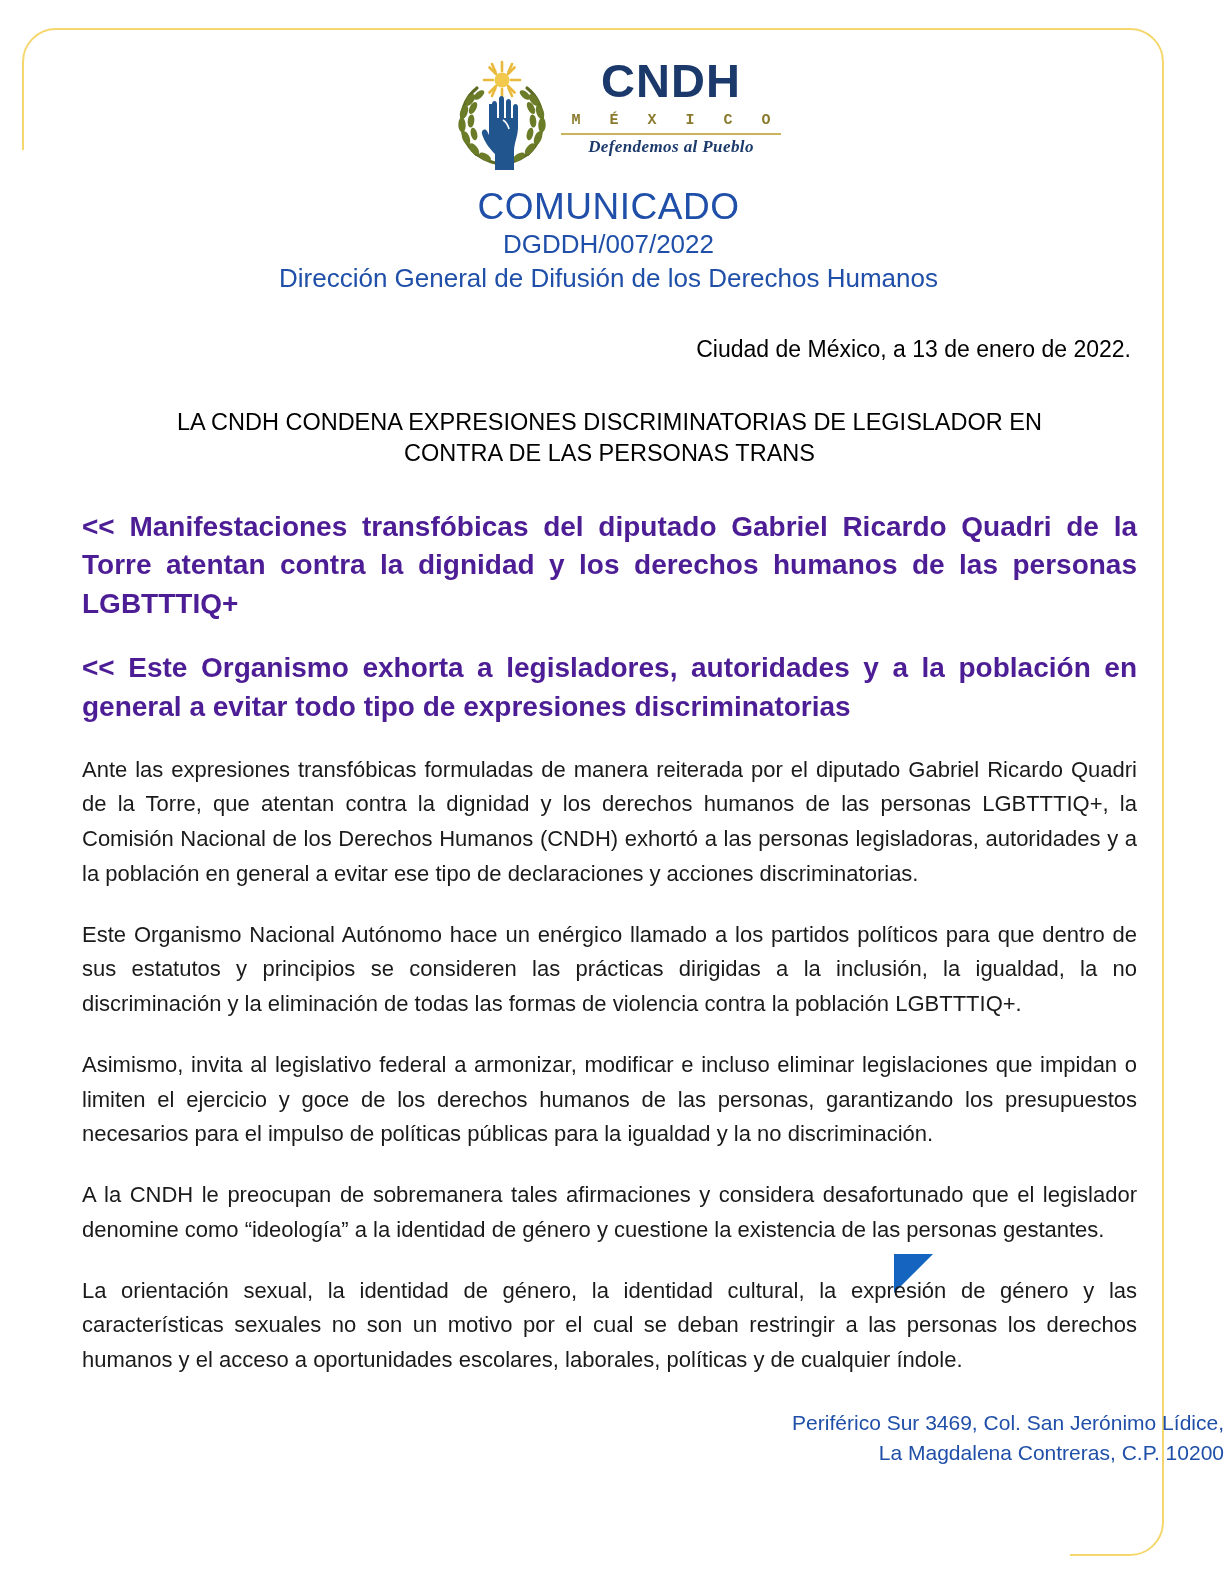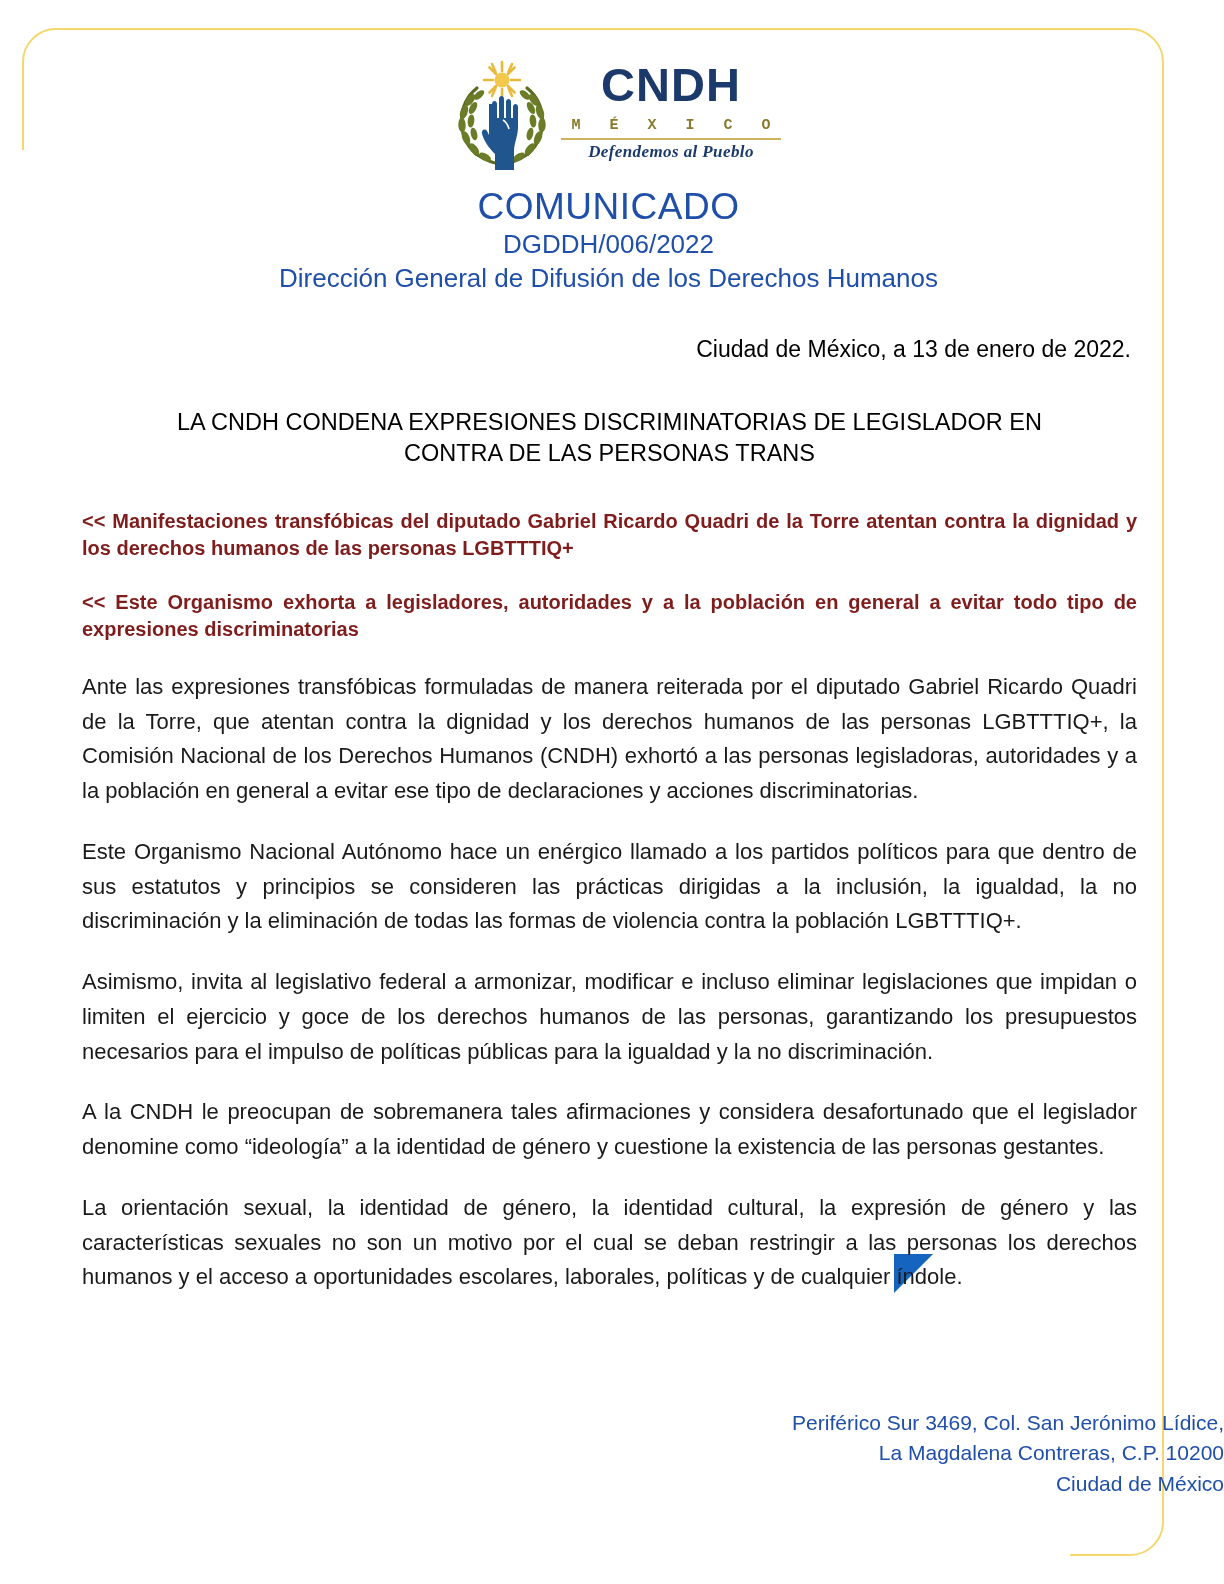--- a/index.html
+++ b/index.html
@@ -76,21 +76,20 @@
   }
 
   
   .logo-block {
     position: absolute;
     left: 0;
     right: 0;
     top: 58px;
     display: flex;
     justify-content: center;
-    align-items: center;
     gap: 4px;
   }
   .emblem { width: 118px; height: 112px; display: block; }
   .wordmark {
     display: flex;
     flex-direction: column;
     align-items: center;
     margin-left: -4px;
     padding-bottom: 4px;
   }
@@ -166,26 +165,26 @@
   }
   .doc-title {
     text-align: center;
     font-size: 23.5px;
     line-height: 1.33;
     color: #000000;
     margin: 0 auto 38px auto;
     width: 930px;
   }
   .lede {
-    font-size: 20px;
+    font-size: 28px;
     font-weight: bold;
     line-height: 1.38;
     text-align: justify;
     margin-bottom: 26px;
-    color: #7f1d1d;
+    color: #4c1d95;
   }
   .para {
     font-size: 22px;
     line-height: 1.58;
     text-align: justify;
     margin-bottom: 26px;
     color: #1a1a1a;
   }
 
   
@@ -283,21 +282,21 @@
     <div class="wordmark">
       <div class="wm-cndh">CNDH</div>
       <div class="wm-mexico">M É X I C O</div>
       <div class="wm-rule"></div>
       <div class="wm-tag">Defendemos al Pueblo</div>
     </div>
   </div>
 
   <div class="headings">
     <div class="h-comunicado">COMUNICADO</div>
-    <div class="h-folio">DGDDH/006/2022</div>
+    <div class="h-folio">DGDDH/007/2022</div>
     <div class="h-direccion">Dirección General de Difusión de los Derechos Humanos</div>
   </div>
 
   <div class="content">
     <div class="dateline">Ciudad de México, a 13 de enero de 2022.</div>
 
     <div class="doc-title">LA CNDH CONDENA EXPRESIONES DISCRIMINATORIAS DE LEGISLADOR EN CONTRA DE LAS PERSONAS TRANS</div>
 
     <div class="lede">&lt;&lt; Manifestaciones transfóbicas del diputado Gabriel Ricardo Quadri de la Torre atentan contra la dignidad y los derechos humanos de las personas LGBTTTIQ+</div>
     <div class="lede">&lt;&lt; Este Organismo exhorta a legisladores, autoridades y a la población en general a evitar todo tipo de expresiones discriminatorias</div>
@@ -305,16 +304,15 @@
     <div class="para">Ante las expresiones transfóbicas formuladas de manera reiterada por el diputado Gabriel Ricardo Quadri de la Torre, que atentan contra la dignidad y los derechos humanos de las personas LGBTTTIQ+, la Comisión Nacional de los Derechos Humanos (CNDH) exhortó a las personas legisladoras, autoridades y a la población en general a evitar ese tipo de declaraciones y acciones discriminatorias.</div>
     <div class="para">Este Organismo Nacional Autónomo hace un enérgico llamado a los partidos políticos para que dentro de sus estatutos y principios se consideren las prácticas dirigidas a la inclusión, la igualdad, la no discriminación y la eliminación de todas las formas de violencia contra la población LGBTTTIQ+.</div>
     <div class="para">Asimismo, invita al legislativo federal a armonizar, modificar e incluso eliminar legislaciones que impidan o limiten el ejercicio y goce de los derechos humanos de las personas, garantizando los presupuestos necesarios para el impulso de políticas públicas para la igualdad y la no discriminación.</div>
     <div class="para">A la CNDH le preocupan de sobremanera tales afirmaciones y considera desafortunado que el legislador denomine como “ideología” a la identidad de género y cuestione la existencia de las personas gestantes.</div>
     <div class="para">La orientación sexual, la identidad de género, la identidad cultural, la expresión de género y las características sexuales no son un motivo por el cual se deban restringir a las personas los derechos humanos y el acceso a oportunidades escolares, laborales, políticas y de cualquier índole.</div>
   </div>
 
   <div class="footer">
     <div>Periférico Sur 3469, Col. San Jerónimo Lídice,</div>
     <div>La Magdalena Contreras, C.P. 10200</div>
-    <div>Ciudad de México</div>
   </div>
 
 </div>
 
 </body></html>

